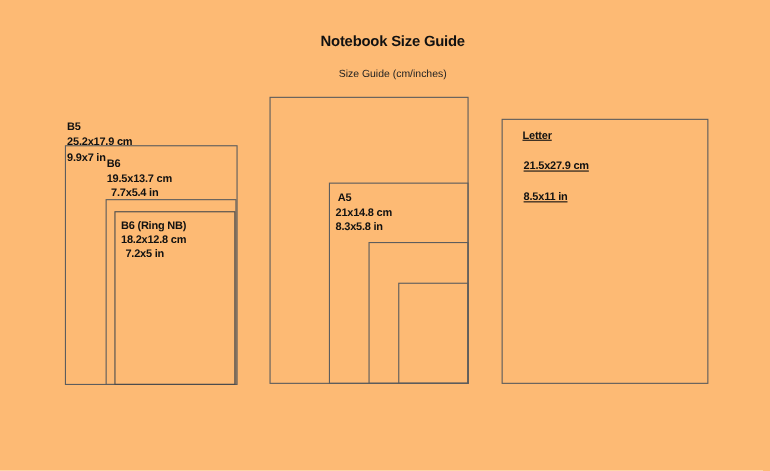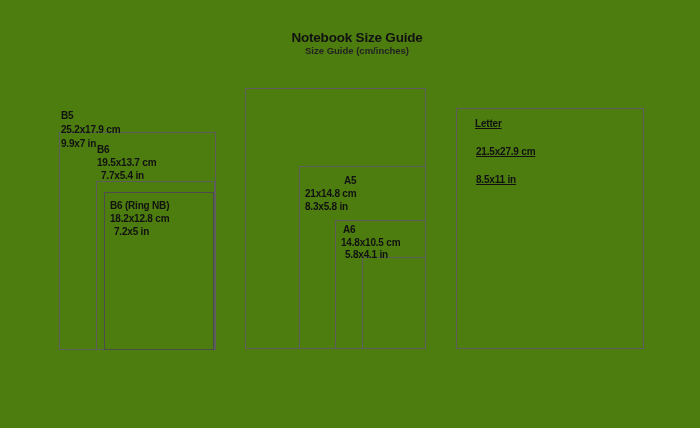--- a/index.html
+++ b/index.html
@@ -4,43 +4,43 @@
 <style>
   html, body {
     margin: 0;
     padding: 0;
     background: #ffffff;
   }
   .canvas {
     position: relative;
     width: 700px;
     height: 428px;
-    background: #4d7c0f;
+    background: #fdba74;
     font-family: "Liberation Sans", sans-serif;
     color: #111111;
     overflow: hidden;
   }
   .header {
     position: absolute;
     left: 357px;
     top: 30px;
     transform: translateX(-50%);
     text-align: center;
     white-space: nowrap;
   }
   .title {
     font-size: 13.5px;
     font-weight: bold;
     letter-spacing: -0.2px;
     color: #111111;
   }
   .subtitle {
-    margin-top: 0;
+    margin-top: 17px;
     font-size: 9.5px;
-    font-weight: bold;
+    font-weight: normal;
     color: #222222;
   }
   .rect {
     position: absolute;
     box-sizing: border-box;
     border: 1px solid #5d5d5d;
     background: transparent;
   }
   .rect-b5     { left: 59px;  top: 132px; width: 157px; height: 218px; }
   .rect-b6     { left: 96px;  top: 181px; width: 119px; height: 169px; }
@@ -60,21 +60,21 @@
   }
   .lbl-b5     { left: 61px;  top: 85px;  line-height: 14px; margin-top: 24px; }
   .lbl-b6     { left: 97px;  top: 143px; }
   .lbl-ring   { left: 110px; top: 199px; }
   .lbl-a4     { left: 273px; top: 92px;  }
   .lbl-a5     { left: 305px; top: 174px; }
   .lbl-a6     { left: 341px; top: 224px; line-height: 12.5px; }
   .lbl-a7     { left: 368px; top: 264px; line-height: 12.5px; }
   .lbl-letter { left: 475px; top: 117px; text-decoration: underline; }
   .lbl-a4 .name { padding-left: 3px; }
-  .lbl-a5 .name { padding-left: 2px; text-align: right; }
+  .lbl-a5 .name { padding-left: 2px; }
   .lbl-a6 .name { padding-left: 2px; }
   .lbl-a7 .name { padding-left: 1px; }
   .lbl-b6 .in, .lbl-ring .in, .lbl-a6 .in, .lbl-a7 .in { padding-left: 4px; }
   .lbl-letter .cm, .lbl-letter .in { padding-left: 1px; margin-top: 15px; }
 </style>
 </head>
 <body>
 
 <div class="canvas">
 
@@ -112,25 +112,20 @@
     <div class="in">7.2x5 in</div>
   </div>
 
 
   <div class="label lbl-a5">
     <div class="name">A5</div>
     <div class="cm">21x14.8 cm</div>
     <div class="in">8.3x5.8 in</div>
   </div>
 
-  <div class="label lbl-a6">
-    <div class="name">A6</div>
-    <div class="cm">14.8x10.5 cm</div>
-    <div class="in">5.8x4.1 in</div>
-  </div>
 
 
   <div class="label lbl-letter">
     <div class="name">Letter</div>
     <div class="cm">21.5x27.9 cm</div>
     <div class="in">8.5x11 in</div>
   </div>
 
 </div>
 

